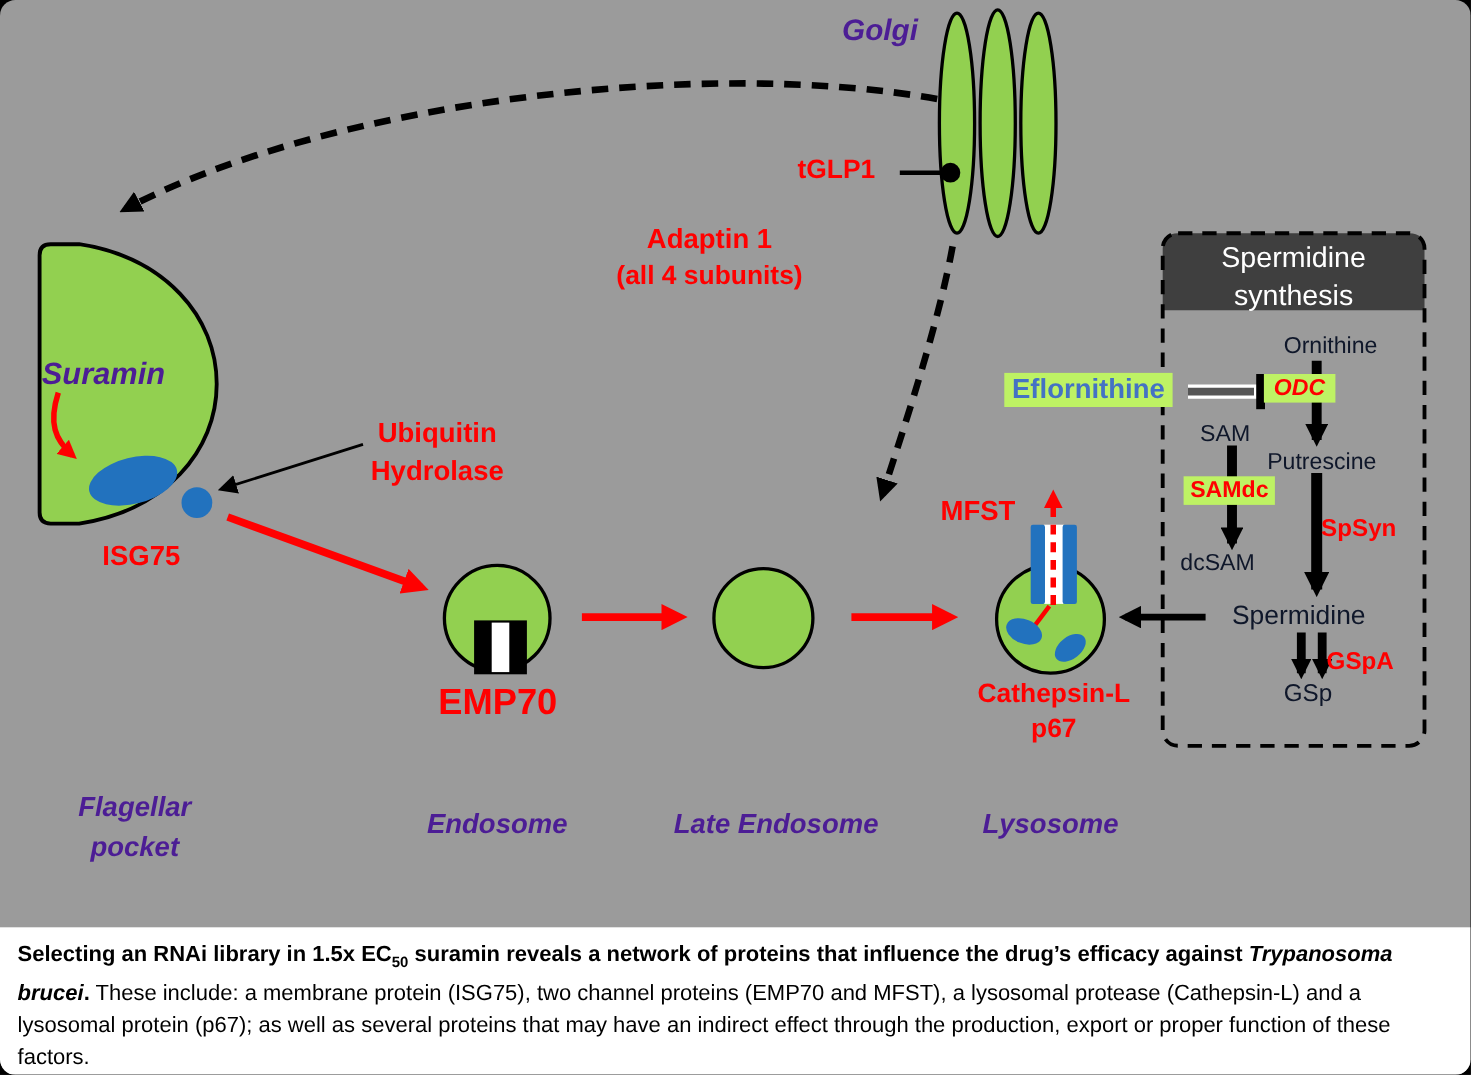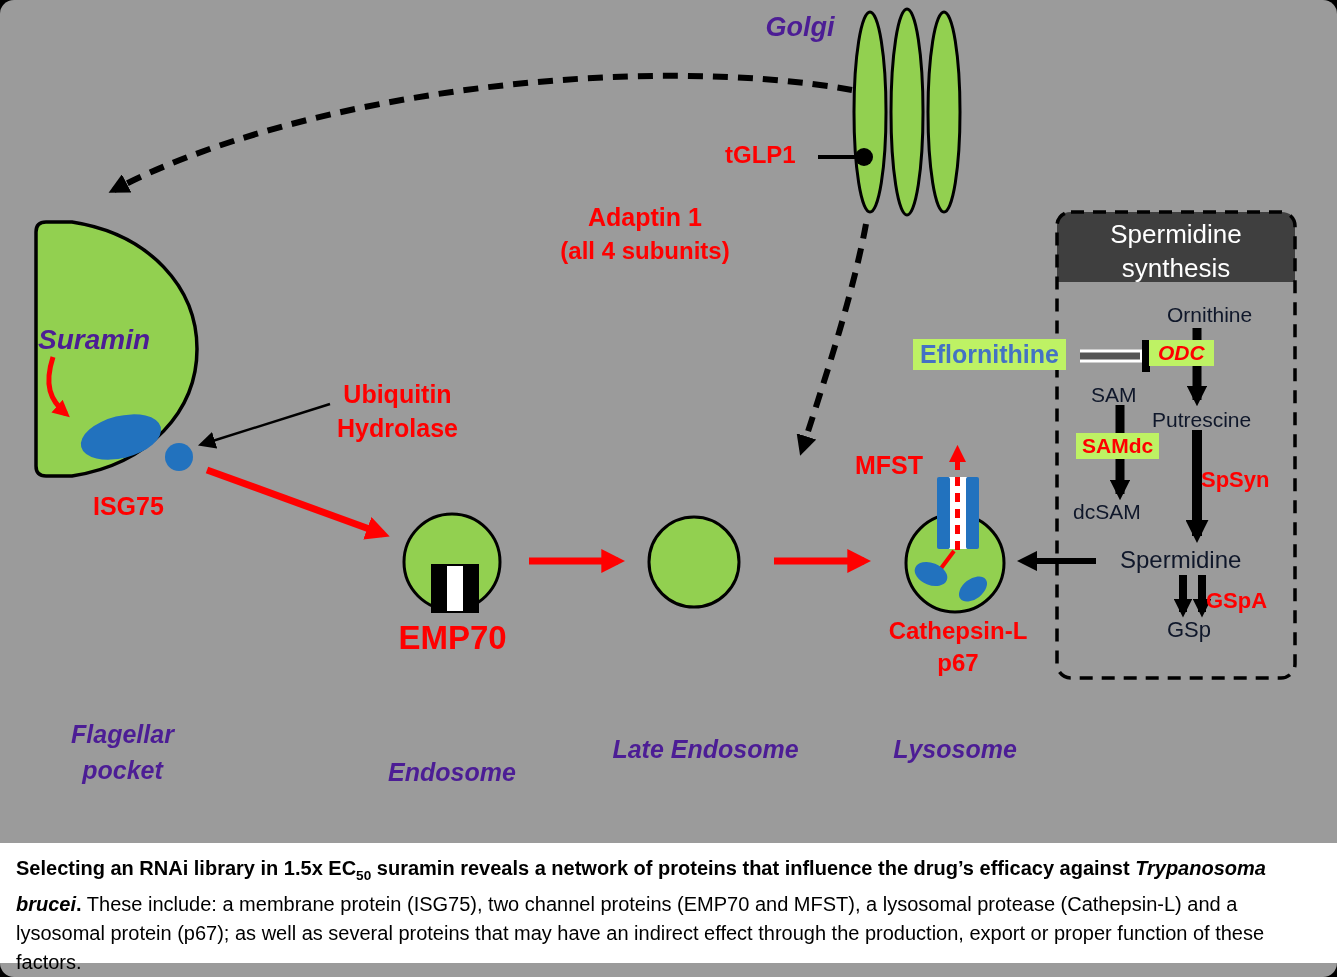--- a/index.html
+++ b/index.html
@@ -9,21 +9,21 @@
     border-radius:14px; overflow:hidden;
     font-family:"Liberation Sans", sans-serif;
   }
   .svg-layer { position:absolute; left:0; top:0; z-index:1; }
   .t { position:absolute; z-index:2; white-space:nowrap; color:#0f172a; }
   .red { color:var(--red,#FF0000); font-weight:bold; }
   .blk-bold { color:#4c1d95; font-weight:bold;font-style:italic; }
   .center { text-align:center; }
   .whitebg { background:#bef264; }
   .caption {
-    position:absolute; left:0; top:843px; width:1337px; height:120px;
+    position:absolute; left:0; top:843px; width:1337px; height:134px;
     background:#fff; box-sizing:border-box; padding:11px 16px 0 16px;
     font-size:20px; line-height:29px; color:#000; z-index:3;
   }
   .caption sub { font-size:0.68em; }
 </style>
 </head>
 <body>
 
 <div class="page">
 
@@ -122,21 +122,21 @@
 
   <div class="t red" style="left:855px; top:451px; font-size:25px;">MFST</div>
 
   <div class="t red center" style="left:868px; top:617px; width:180px; font-size:24px;">Cathepsin-L</div>
   <div class="t red center" style="left:868px; top:649px; width:180px; font-size:24px;">p67</div>
 
   <div class="t blk-bold center" style="left:40px; top:716px; width:165px; font-size:25px; line-height:36px;">
     <span>Flagellar</span><br>
     <span>pocket</span>
   </div>
-  <div class="t blk-bold center" style="left:377px; top:758px; width:150px; font-size:25px;">Endosome</div>
+  <div class="t blk-bold center" style="left:377px; top:735px; width:150px; font-size:25px;">Endosome</div>
   <div class="t blk-bold center" style="left:593px; top:735px; width:225px; font-size:25px;">Late Endosome</div>
   <div class="t blk-bold center" style="left:880px; top:735px; width:150px; font-size:25px;">Lysosome</div>
 
   <div class="t center" style="left:1060px; top:217px; width:232px; font-size:26px; line-height:34px; color:#fff;">
     <span>Spermidine</span><br>
     <span>synthesis</span>
   </div>
 
   <div class="t" style="left:1167px; top:303px; font-size:21px;">Ornithine</div>
 

